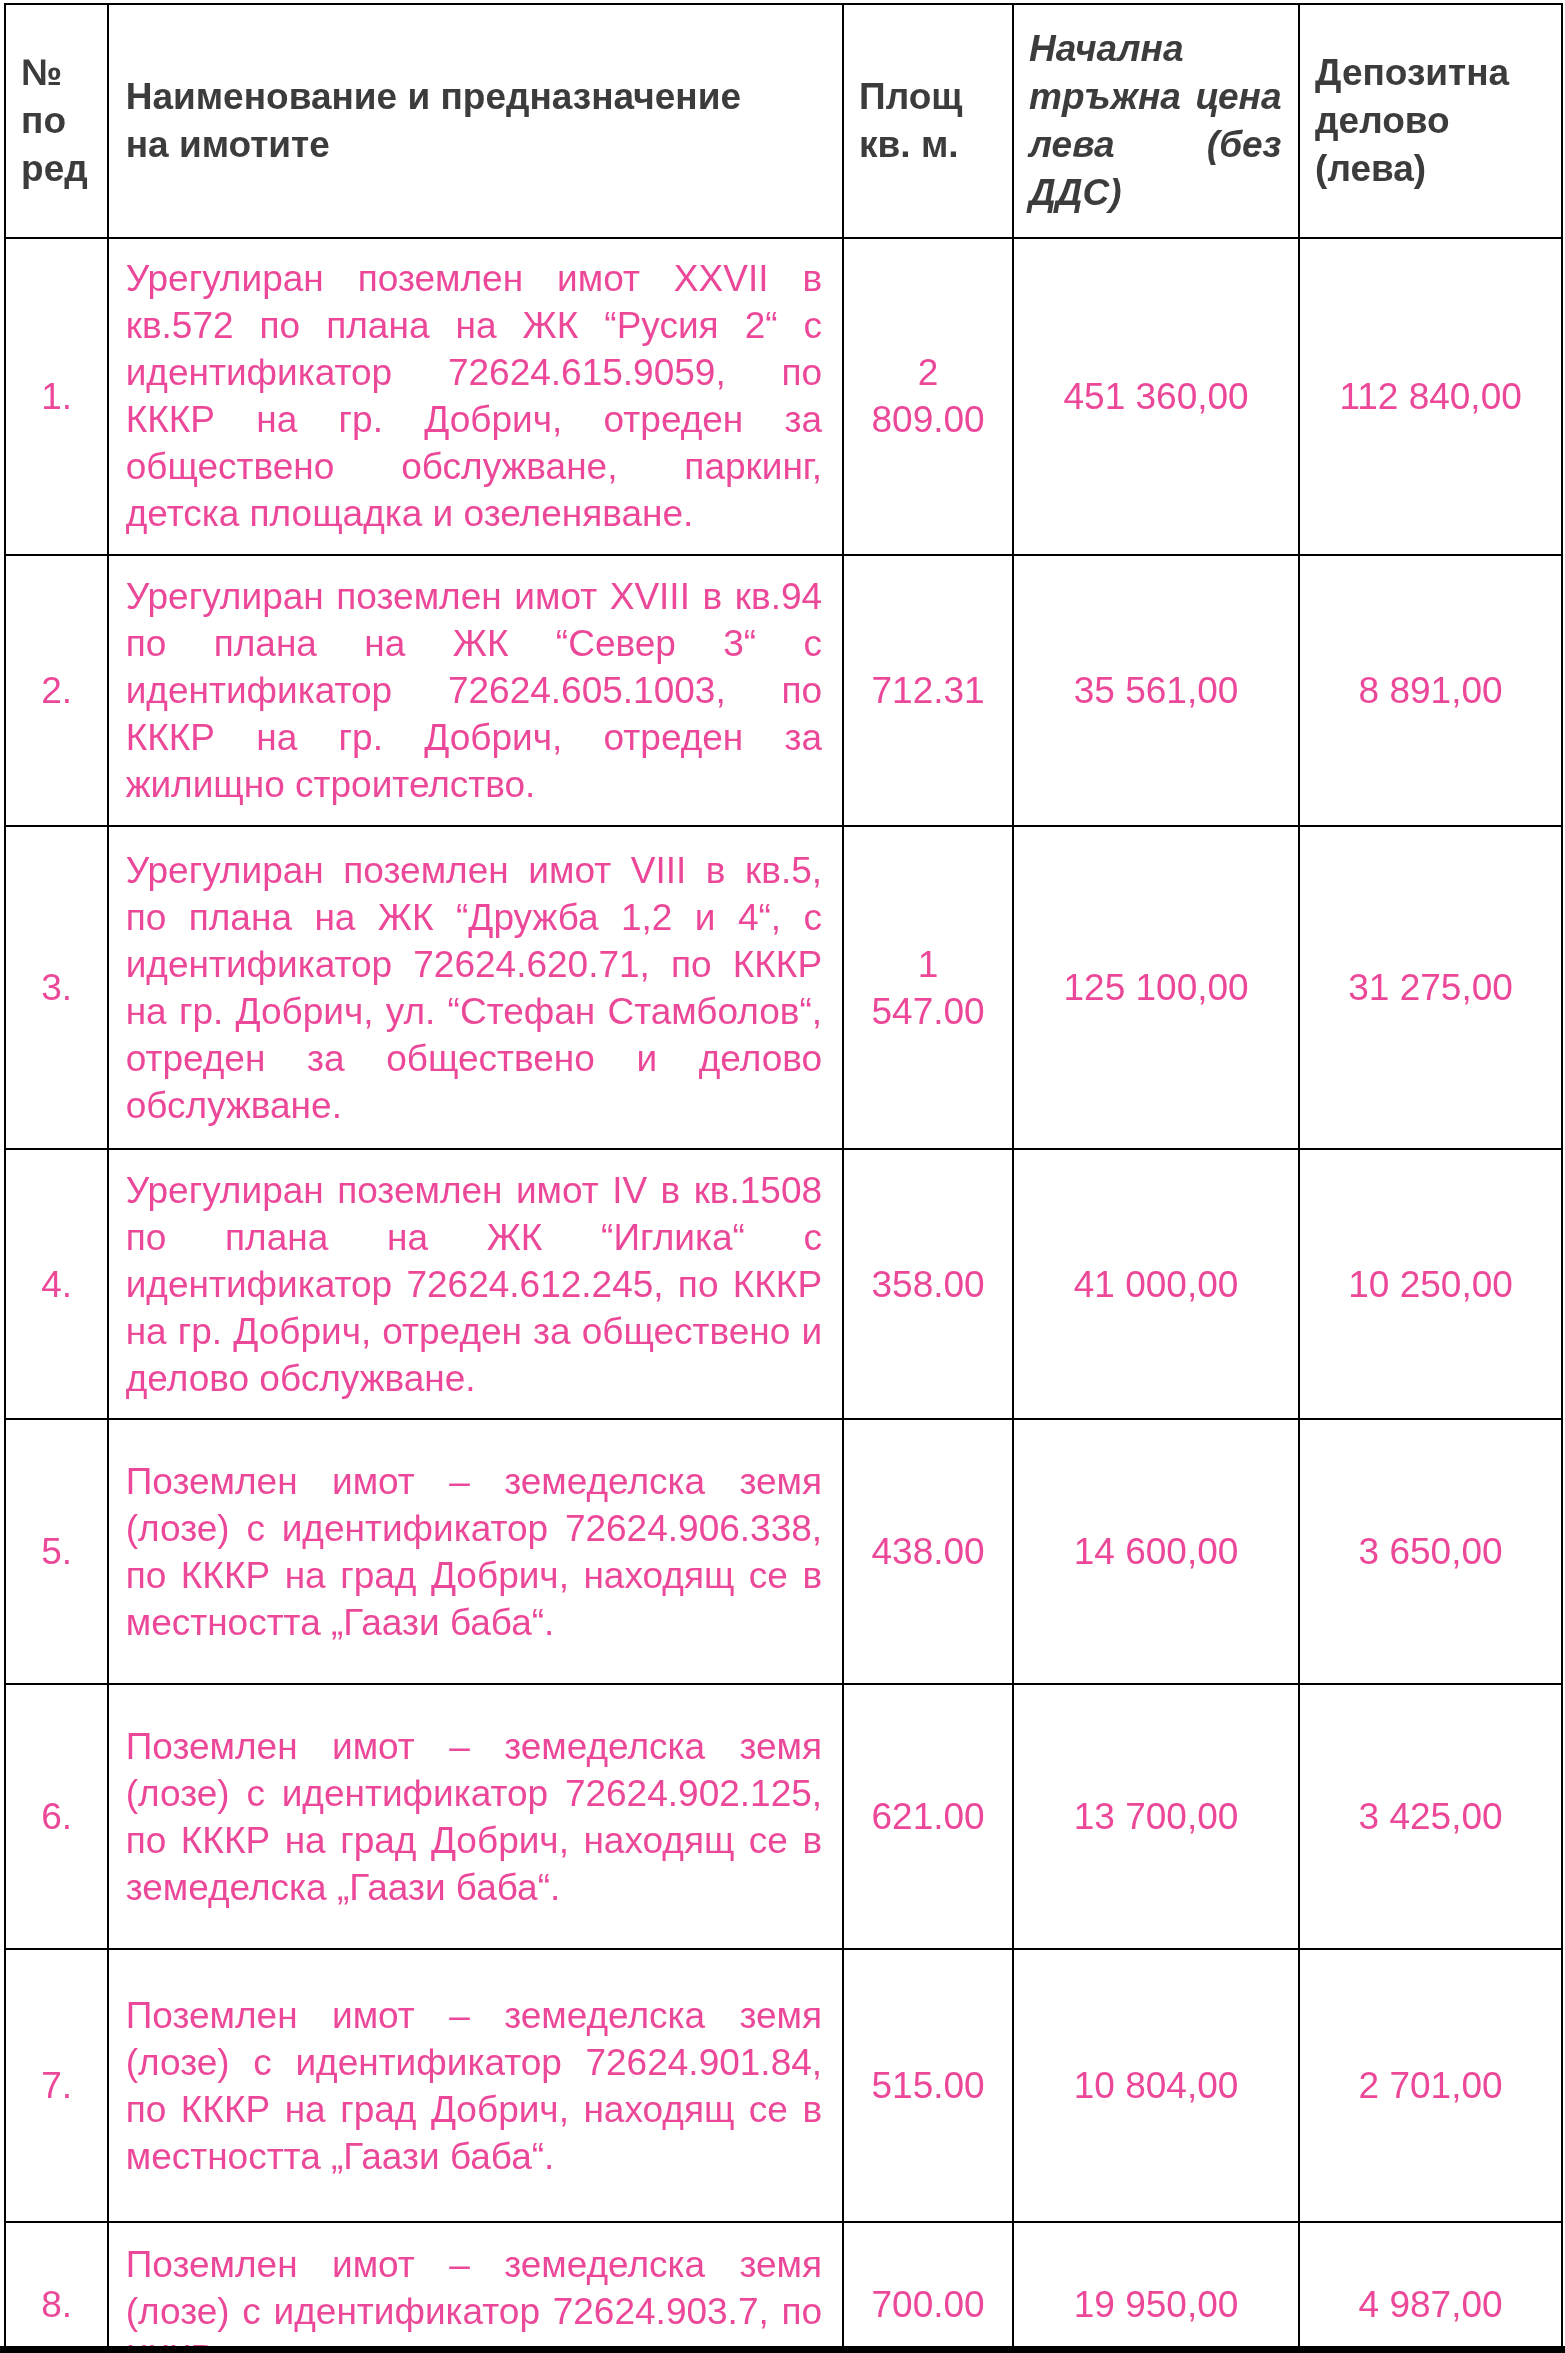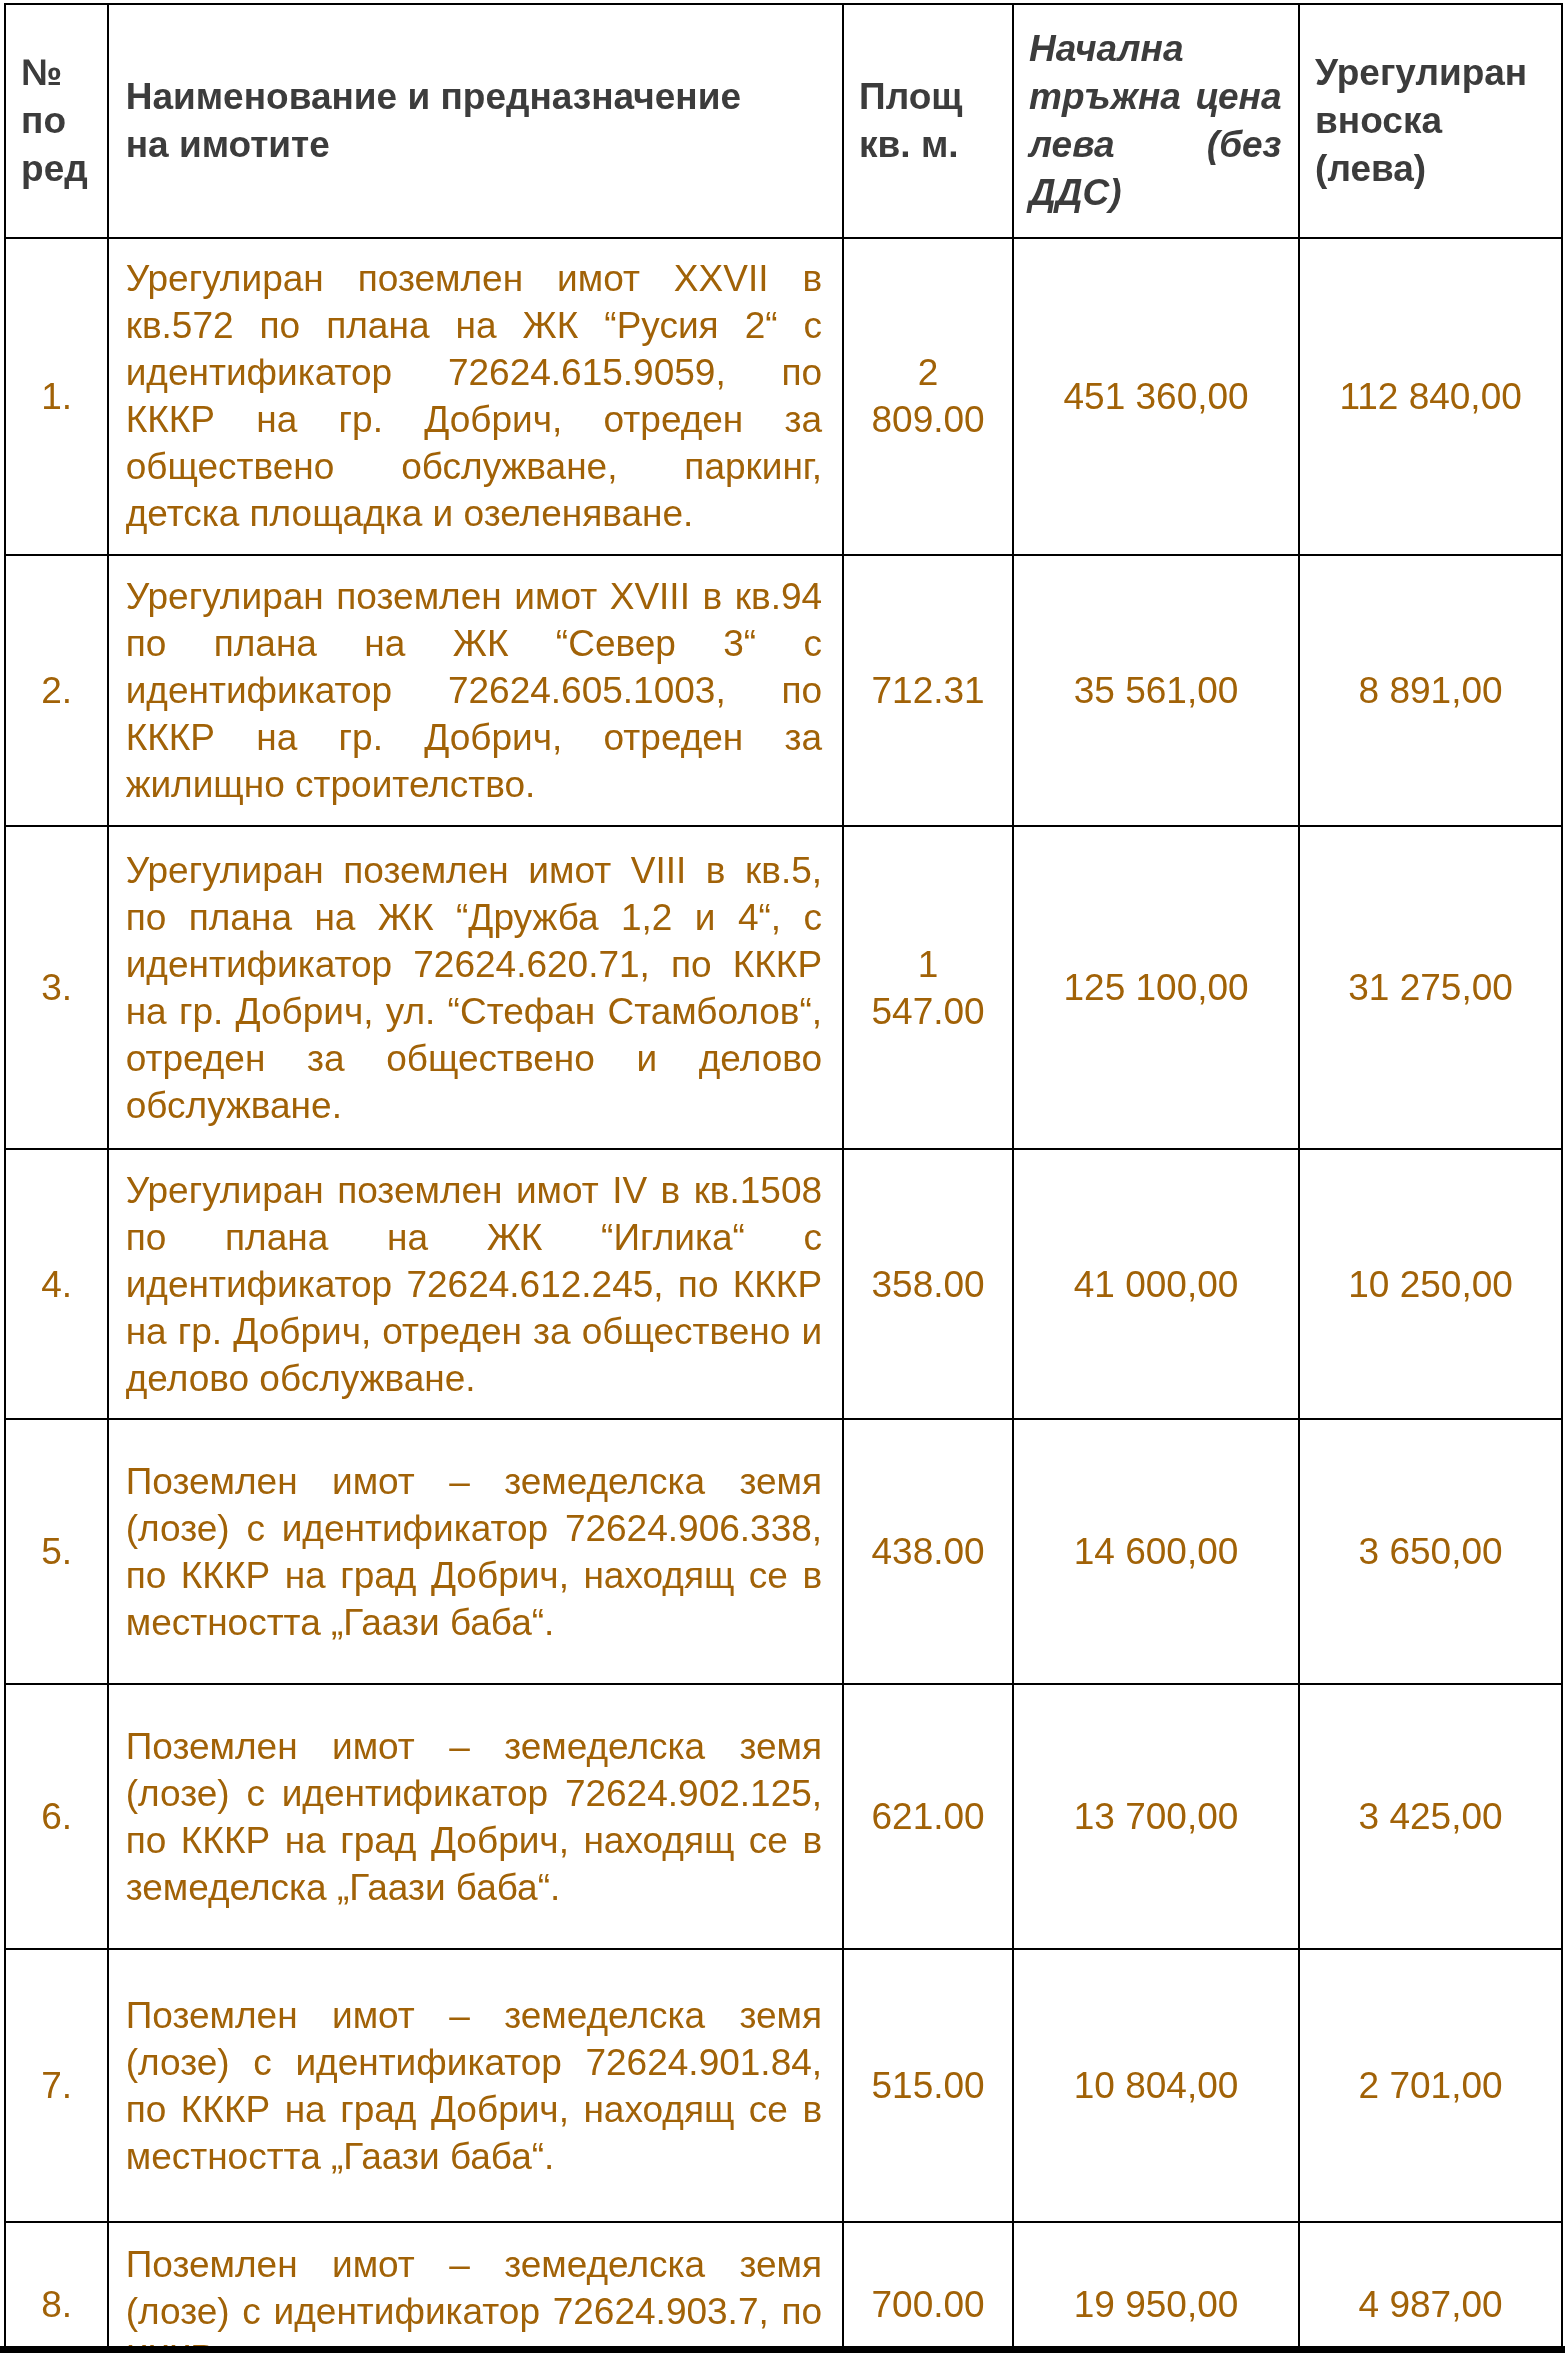--- a/index.html
+++ b/index.html
@@ -49,21 +49,21 @@
   }
   th.hdr-price {
     text-align: justify;
     padding-right: 16.6px;
     font-style: italic;
   }
   td {
     font-size: 37px;
     line-height: 47px;
     vertical-align: middle;
-    color: #a16207;
+    color: #ec4899;
   }
   td.num-cell {
     text-align: center;
     padding: 0 8.3px;
   }
   td.name-cell {
     text-align: justify;
     padding: 16.6px 20px 16.6px 16.6px;
   }
   td.val-cell {
@@ -100,21 +100,21 @@
     <col class="c-price">
     <col class="c-deposit">
   </colgroup>
   <tbody>
       <tr>
     <th class="hdr-num" style="height:215px;margin-top:10px;">№ по ред</th>
     <th class="hdr-name">Наименование и предназначение
 на имотите</th>
     <th class="hdr-area">Площ кв. м.</th>
     <th class="hdr-price">Начална тръжна цена лева (без ДДС)</th>
-    <th class="hdr-deposit">Урегулиран вноска (лева)</th>
+    <th class="hdr-deposit">Депозитна делово (лева)</th>
   </tr>
   <tr style="height:313px;">
     <td class="num-cell">1.</td>
     <td class="name-cell">Урегулиран поземлен имот XXVII в кв.572 по плана на ЖК “Русия 2“ с идентификатор 72624.615.9059, по КККР на гр. Добрич, отреден за обществено обслужване, паркинг, детска площадка и озеленяване.</td>
     <td class="val-cell">2 809.00</td>
     <td class="val-cell">451 360,00</td>
     <td class="val-cell">112 840,00</td>
   </tr>
   <tr style="height:271px;">
     <td class="num-cell">2.</td>

